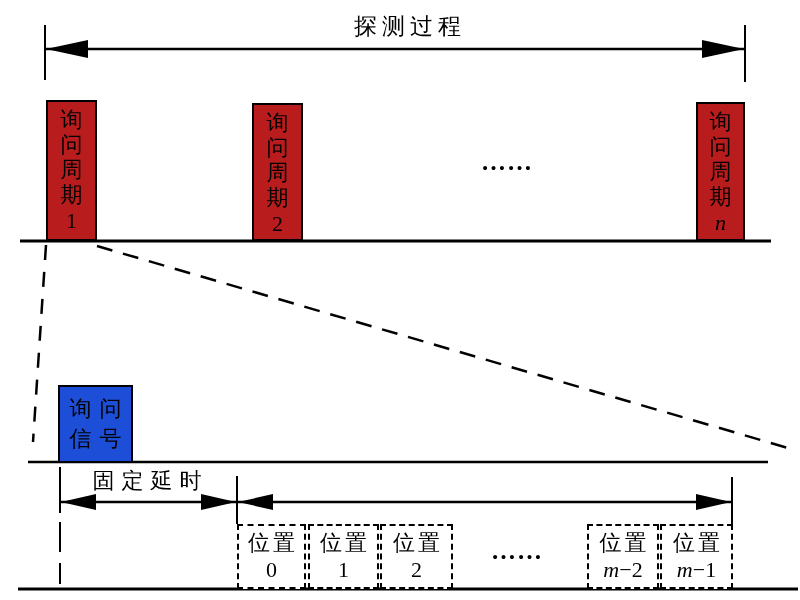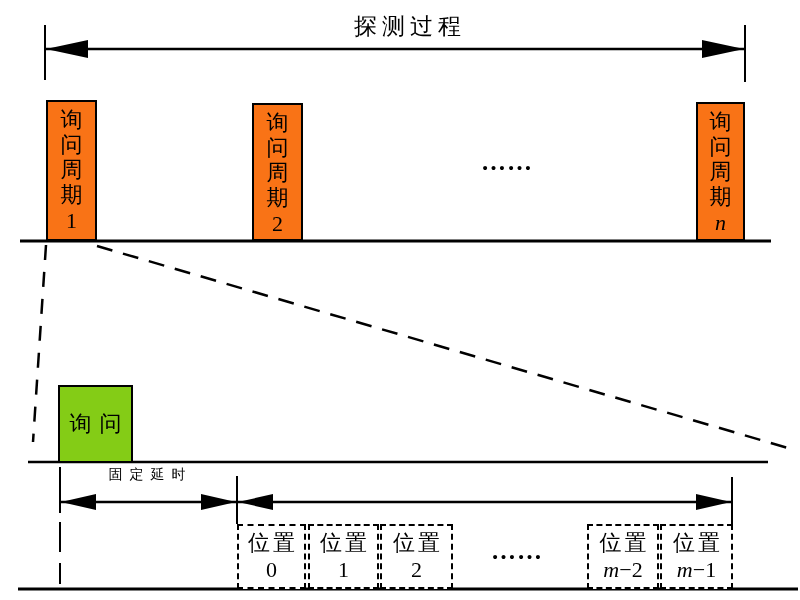--- a/index.html
+++ b/index.html
@@ -9,47 +9,47 @@
     overflow:hidden;
   }
   .abs{position:absolute;}
   svg.lines{position:absolute;left:0;top:0;width:800px;height:600px;}
 
   
   .title{
     left:330px;top:11px;width:160px;text-align:center;
     font-size:23px;letter-spacing:5px;white-space:nowrap;
   }
-  .h-label{font-size:14px;white-space:nowrap;}
+  .h-label{font-size:22px;white-space:nowrap;}
   .fixed-delay{left:88px;top:466px;width:125px;text-align:center;letter-spacing:7px;}
   .random-reply{left:398px;top:466px;width:200px;text-align:center;letter-spacing:8px;}
   .dots{font-size:25px;font-weight:bold;letter-spacing:1px;text-align:center;}
   .dots-top{left:452px;top:148px;width:110px;}
   .dots-bottom{left:462px;top:537px;width:110px;}
 
   
   .cycle-box{
-    border:2px solid #000;background:#f97316;box-sizing:border-box;
+    border:2px solid #000;background:#b91c1c;box-sizing:border-box;
     display:flex;flex-direction:column;align-items:center;justify-content:flex-start;
     padding-top:5px;
   }
   .cycle-1{left:46px;top:100px;width:51px;height:141px;}
   .cycle-2{left:252px;top:103px;width:51px;height:138px;}
   .cycle-n{left:696px;top:102px;width:49px;height:139px;}
   .vtext{
     width:26px;font-size:22px;line-height:25px;text-align:center;
     word-break:break-all;
   }
   .cycle-num{font-size:22px;line-height:27px;text-align:center;}
   .var-num{font-style:italic;}
 
   
   .signal-box{
     left:58px;top:385px;width:75px;height:78px;border:2px solid #000;
-    background:#84cc16;box-sizing:border-box;display:flex;flex-direction:column;
+    background:#1d4ed8;box-sizing:border-box;display:flex;flex-direction:column;
     align-items:center;justify-content:center;
   }
   .signal-box .ln{font-size:22px;line-height:30px;letter-spacing:8px;text-indent:8px;white-space:nowrap;}
 
   
   .slot-box{
     border:2px dashed #000;background:#fff;box-sizing:border-box;
     display:flex;flex-direction:column;align-items:center;justify-content:center;
     top:524px;height:65px;
   }
@@ -107,20 +107,21 @@
   </div>
   <div class="abs cycle-box cycle-n">
     <div class="vtext">询问周期</div>
     <div class="cycle-num var-num">n</div>
   </div>
 
   <div class="abs dots dots-top">……</div>
 
   <div class="abs signal-box">
     <div class="ln">询问</div>
+    <div class="ln">信号</div>
   </div>
 
   <div class="abs h-label fixed-delay">固定延时</div>
 
   <div class="abs slot-box slot-0">
     <div class="slot-label">位置</div>
     <div class="slot-num">0</div>
   </div>
   <div class="abs slot-box slot-1">
     <div class="slot-label">位置</div>

